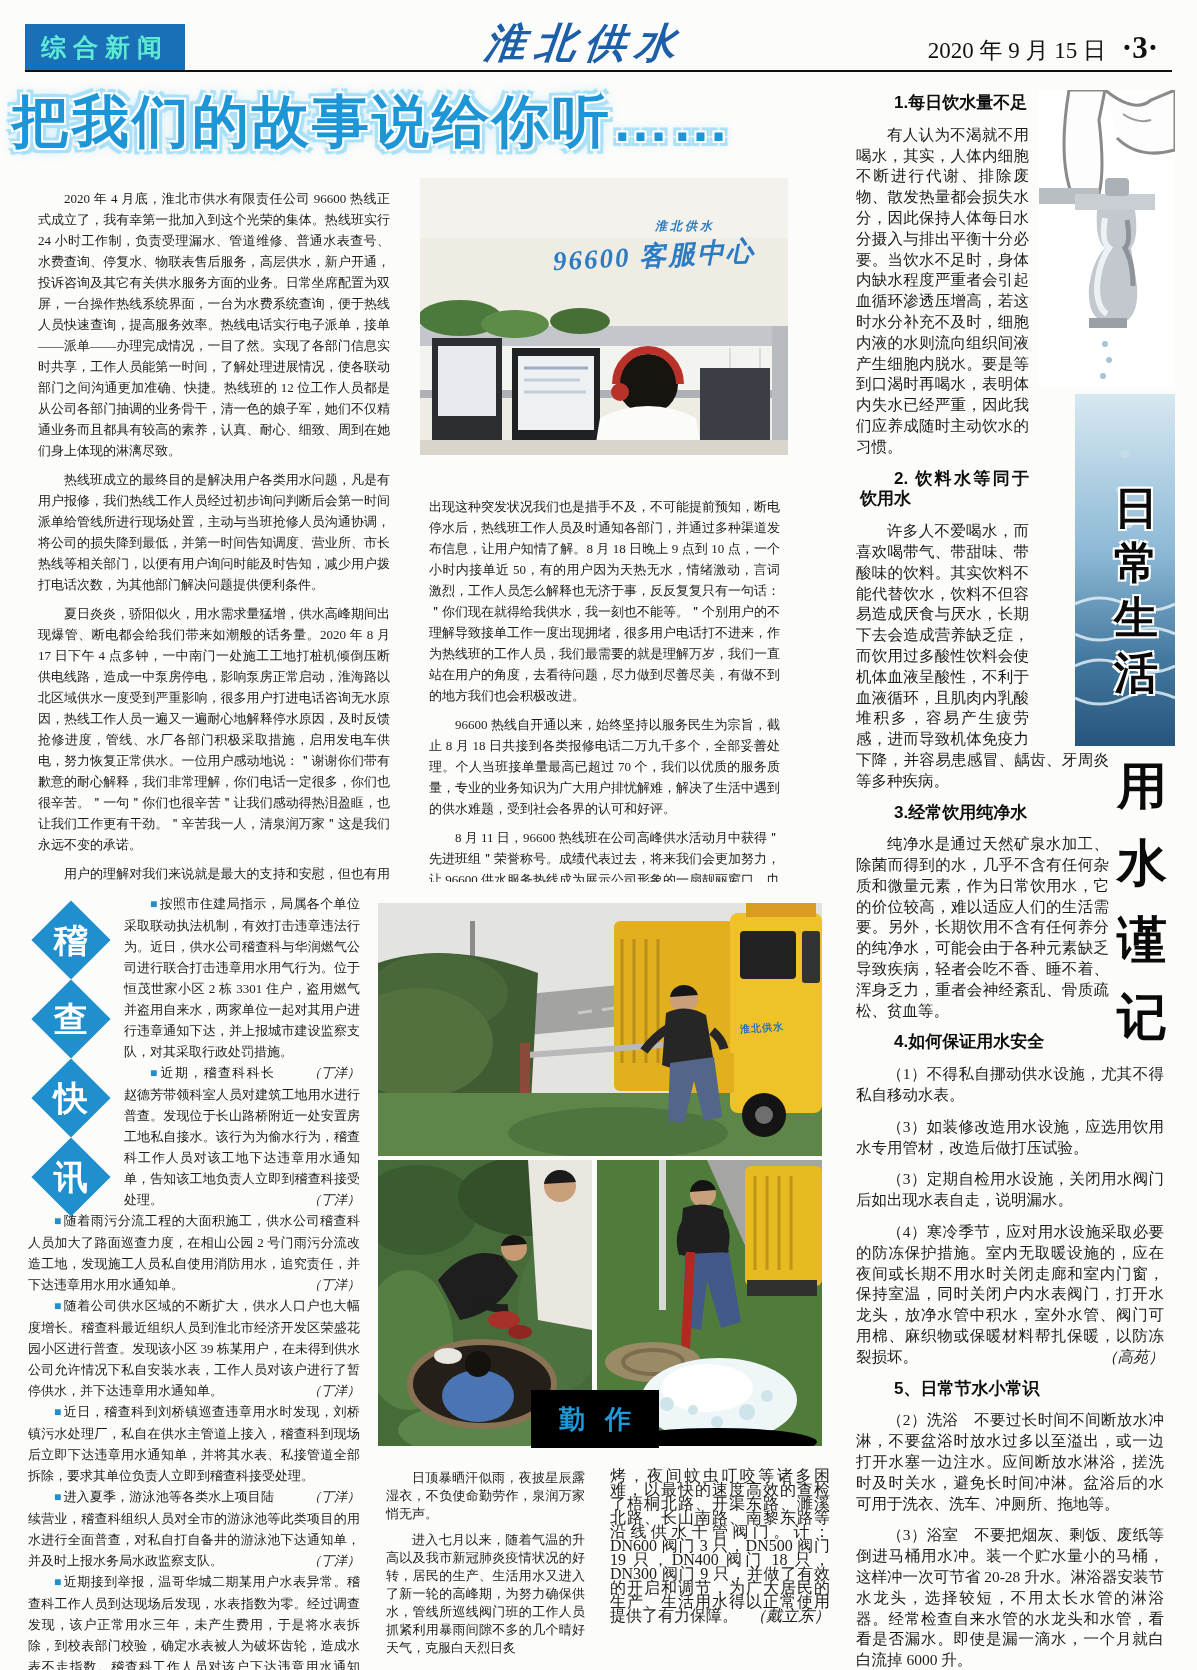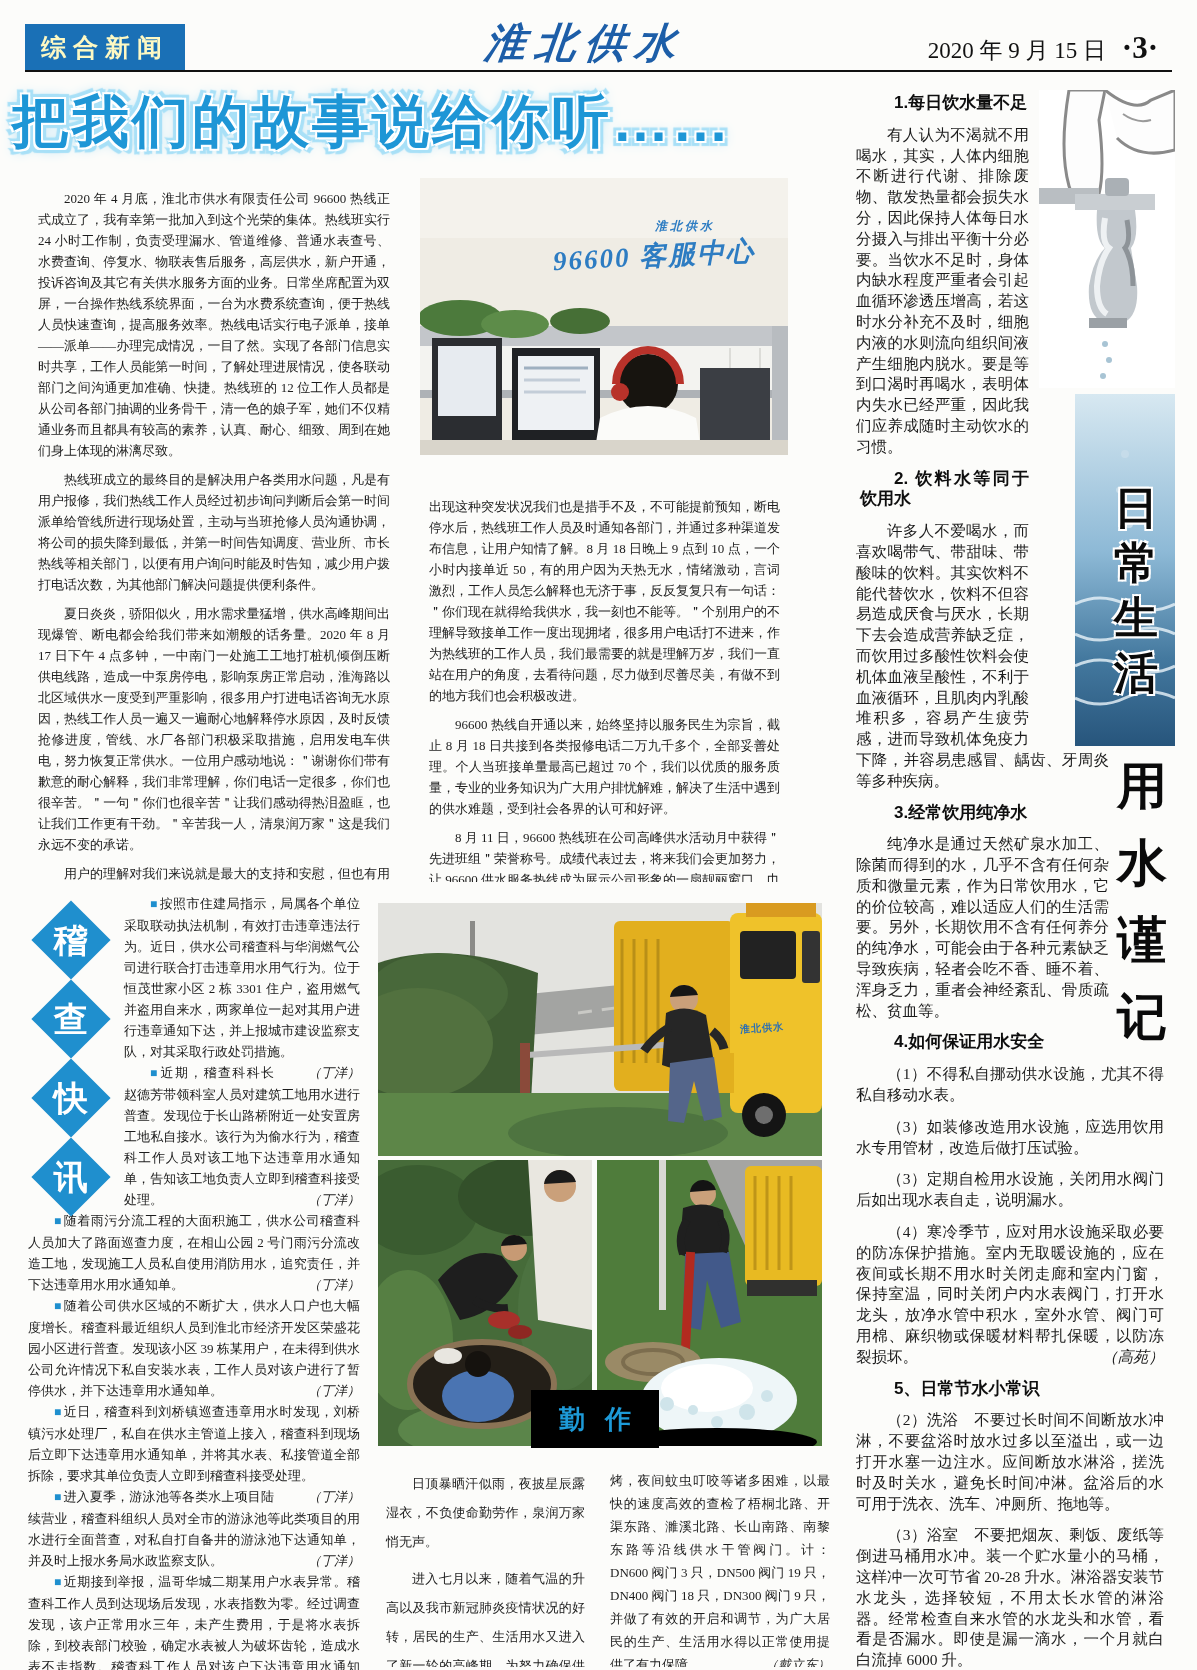--- a/index.html
+++ b/index.html
@@ -1,19 +1,19 @@
 <!DOCTYPE html>
 <html><head>
 <meta charset="utf-8">
 <style>
   html,body{margin:0;padding:0;}
   body{width:1197px;height:1670px;position:relative;background:#fcfcfa;font-family:"Liberation Serif",serif;color:#1c1c1c;overflow:hidden;}
   .abs{position:absolute;}
   
-  #section-box{left:25px;top:24px;width:160px;height:46px;background:#1a70b6;color:#fef9c3;
+  #section-box{left:25px;top:24px;width:160px;height:46px;background:#1a70b6;color:#5eead4;
     font-family:"Liberation Sans",sans-serif;font-weight:bold;font-size:25px;letter-spacing:7px;
     display:flex;align-items:center;justify-content:center;}
   #masthead{left:430px;top:16px;width:310px;height:54px;text-align:center;font-size:41px;font-weight:bold;
     font-style:italic;color:#1d5ea8;letter-spacing:9px;transform:skewX(-6deg);}
   #dateline{left:783px;top:30px;width:375px;text-align:right;font-size:23px;color:#111;}
   #dateline .pagenum{font-size:31px;font-weight:bold;margin-left:10px;}
   #header-rule{left:25px;top:70px;width:1147px;height:2px;background:#111;}
   
   #headline{left:12px;top:84px;width:810px;font-family:"Liberation Sans",sans-serif;font-weight:bold;
     font-size:57px;letter-spacing:3px;color:#1e96d6;
@@ -31,22 +31,22 @@
   .photo svg{display:block;}
   #photo-callcenter{left:420px;top:178px;width:368px;height:277px;}
   #cc-logo{left:590px;top:218px;width:190px;text-align:center;color:#2d7cc2;font-size:12px;font-weight:bold;letter-spacing:3px;font-style:italic;}
   #cc-sign{left:520px;top:238px;width:268px;text-align:center;color:#2d7cc2;font-size:27px;font-weight:bold;font-style:italic;letter-spacing:2px;transform:rotate(-3deg);}
   #photo-truck{left:378px;top:903px;width:444px;height:253px;}
   #truck-label{left:740px;top:1020px;width:80px;color:#2a6fb4;font-size:10px;font-weight:bold;letter-spacing:1px;transform:rotate(-4deg);}
   #photo-manhole{left:378px;top:1160px;width:214px;height:286px;}
   #photo-gush{left:597px;top:1160px;width:225px;height:286px;}
   #qinzuo-label{left:531px;top:1390px;width:128px;height:58px;background:#000000;display:flex;align-items:center;justify-content:center;
     font-family:"Liberation Sans",sans-serif;font-weight:bold;font-size:26px;color:#1d9ad8;letter-spacing:20px;text-indent:20px;z-index:5;}
-  #dil-left{left:378px;top:1461px;width:215px;height:206px;font-size:13px;line-height:29px;}
-  #dil-right{left:602px;top:1461px;width:236px;height:206px;font-size:13px;line-height:23px;}
+  #dil-left{left:378px;top:1461px;width:215px;height:206px;font-size:13px;line-height:18px;}
+  #dil-right{left:602px;top:1461px;width:236px;height:206px;font-size:16px;line-height:14px;}
   
   #inspection{left:28px;top:893px;width:332px;height:777px;font-size:13px;line-height:21px;text-align:justify;overflow:hidden;}
   #diamond-col{float:left;width:86px;height:300px;margin:6px 10px 4px 0;}
   .diamond{width:56px;height:56px;background:#1f8fce;transform:rotate(45deg);margin:13px auto 23px auto;
     display:flex;align-items:center;justify-content:center;}
   .diamond span{transform:rotate(-45deg);color:#fff;font-family:"Liberation Sans",sans-serif;font-weight:bold;font-size:34px;}
   .insp-item{margin:0;text-indent:2em;}
   .sq{color:#1f8fce;font-size:12px;margin-right:2px;}
   
   #sidebar{left:845px;top:90px;width:330px;height:1578px;font-size:15.5px;line-height:20.8px;text-align:justify;overflow:hidden;}

